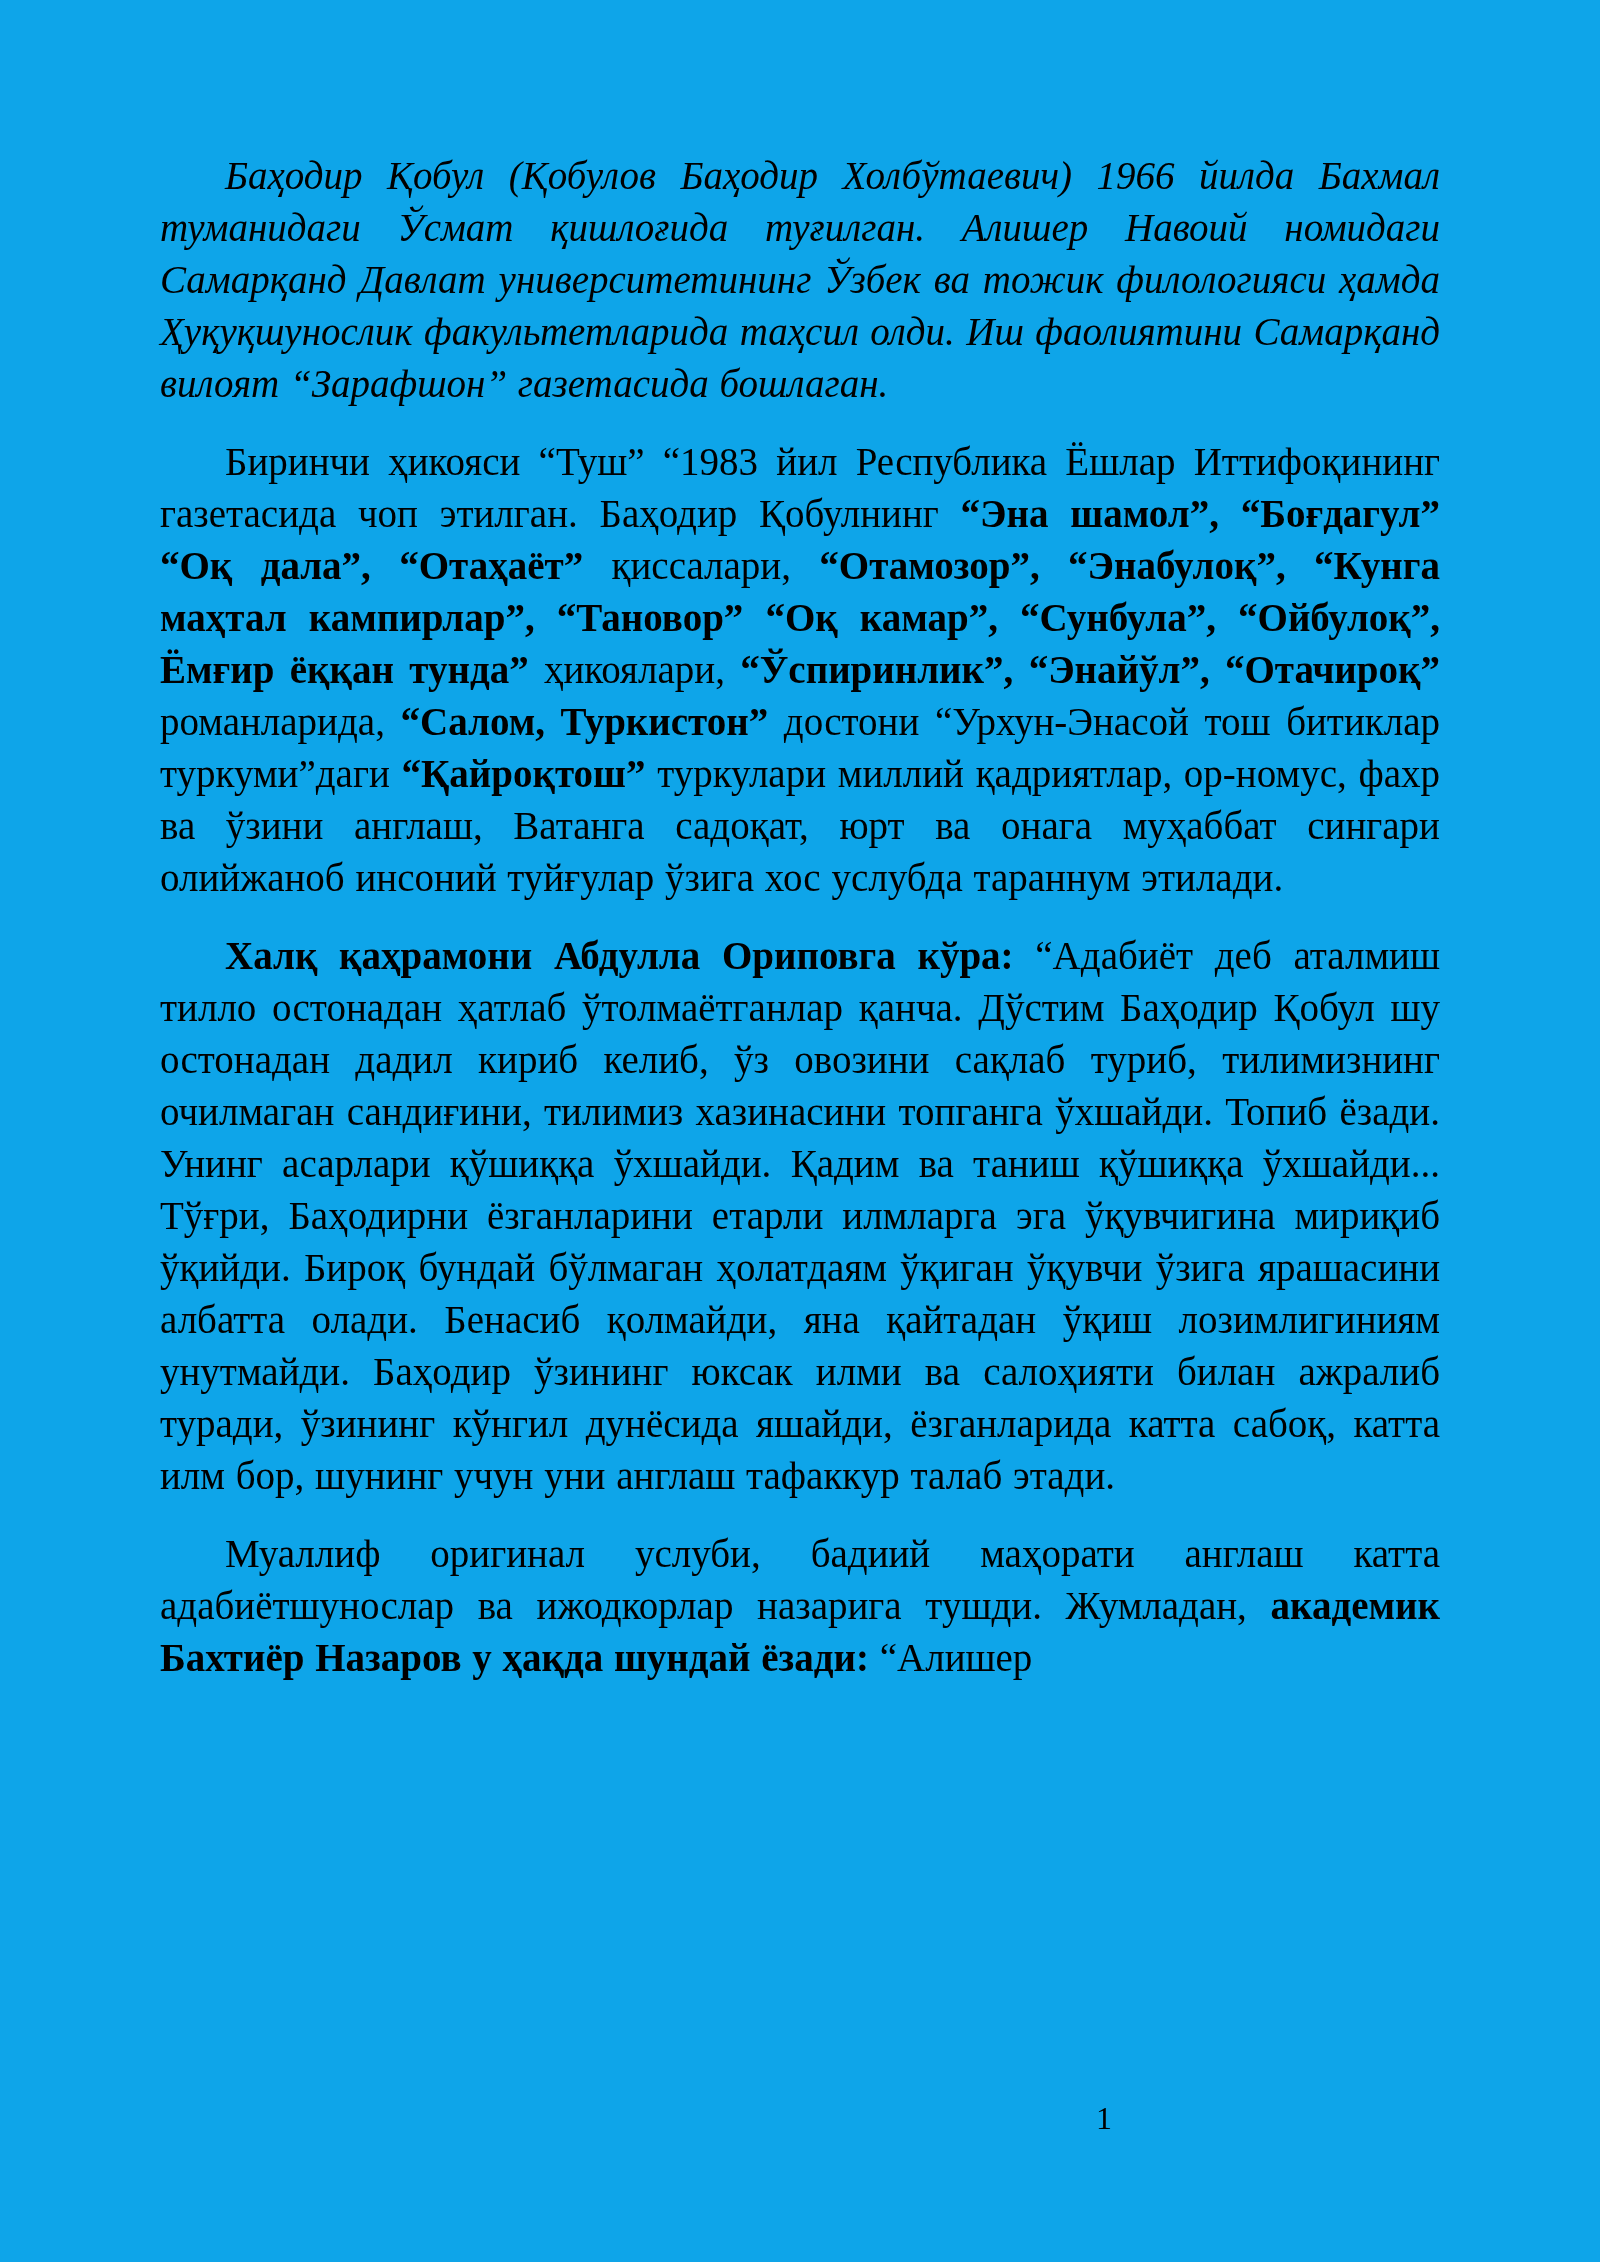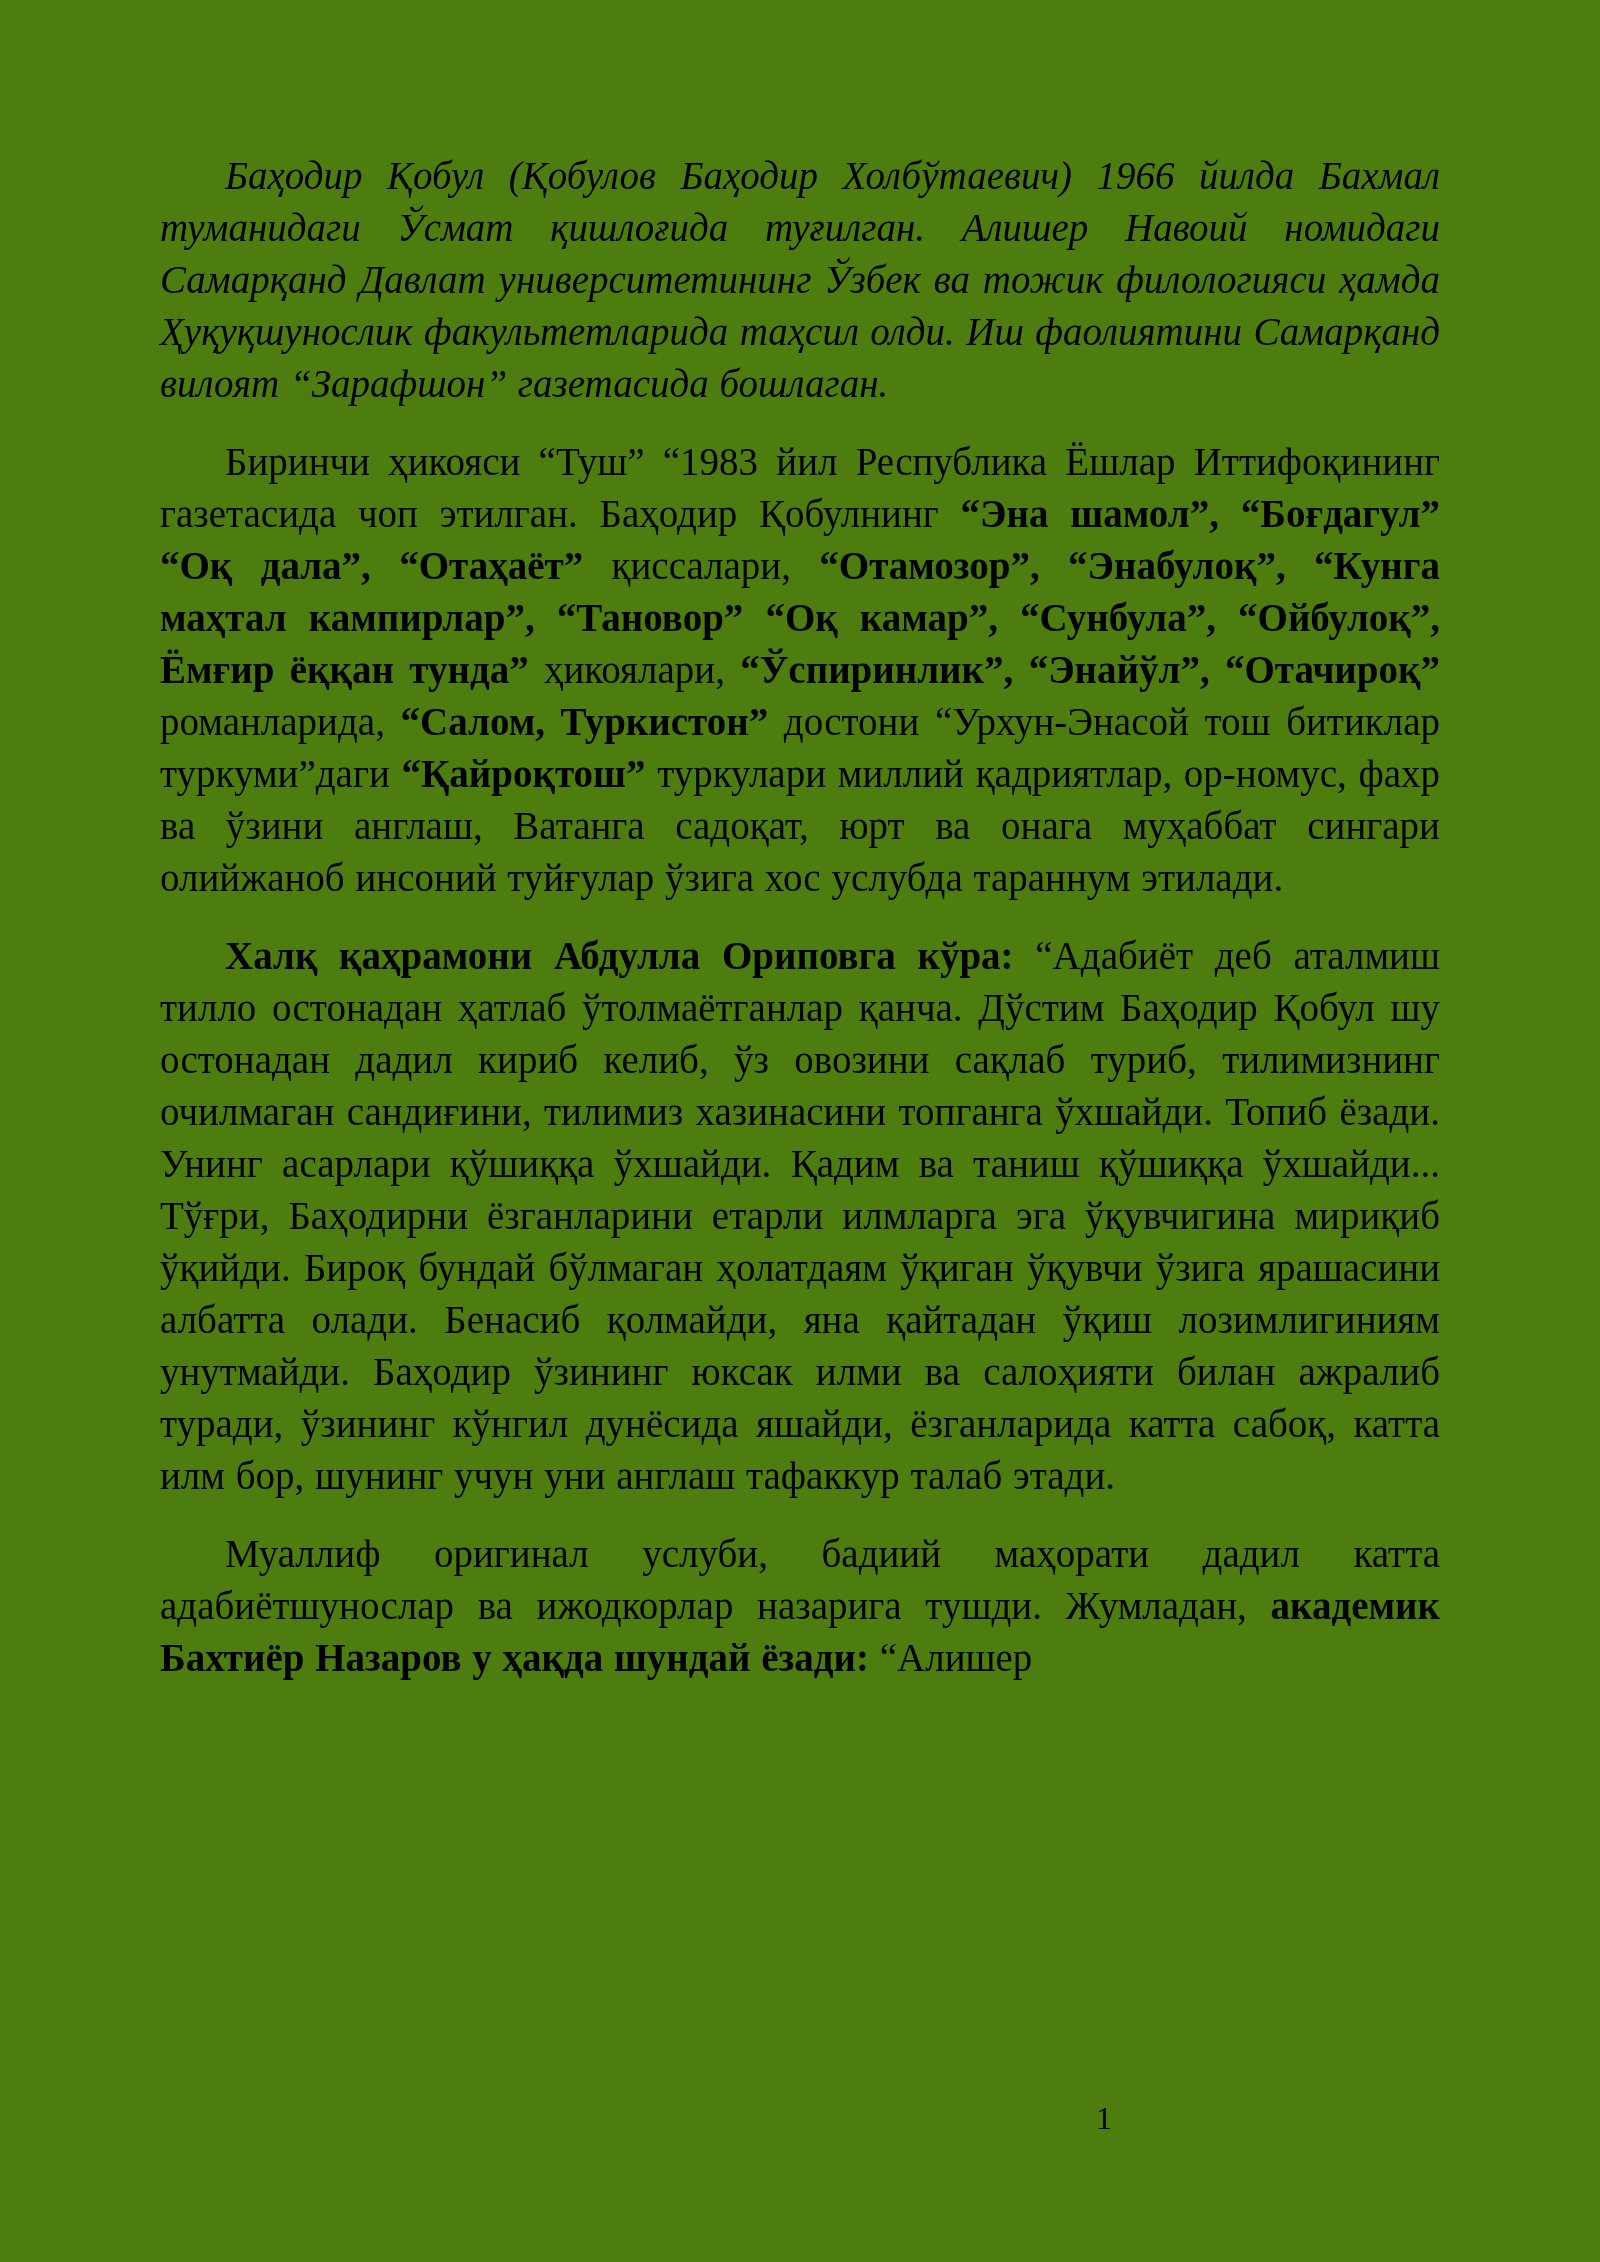--- a/index.html
+++ b/index.html
@@ -5,21 +5,21 @@
   html, body {
     margin: 0;
     padding: 0;
     background: #ffffff;
   }
   .page {
     position: relative;
     width: 1600px;
     height: 2262px;
     margin: 0 auto;
-    background: #4d7c0f;
+    background: #0ea5e9;
     box-sizing: border-box;
     padding: 150px 160px 0 160px;
     font-family: "Liberation Serif", "DejaVu Serif", serif;
     color: #000000;
     overflow: hidden;
   }
   .doc-body {
     width: 100%;
   }
   .para {
@@ -47,16 +47,16 @@
   }
 </style>
 </head>
 <body>
 
 <div class="page">
   <div class="doc-body" id="doc-body">
       <p class="para italic"><span>Баҳодир Қобул (Қобулов Баҳодир Холбўтаевич) 1966 йилда Бахмал туманидаги Ўсмат қишлоғида туғилган. Алишер Навоий номидаги Самарқанд Давлат университетининг Ўзбек ва тожик филологияси ҳамда Ҳуқуқшунослик  факультетларида таҳсил олди. Иш фаолиятини Самарқанд вилоят “Зарафшон” газетасида бошлаган.</span></p>
       <p class="para"><span>Биринчи ҳикояси “Туш” “1983 йил Республика Ёшлар Иттифоқининг газетасида чоп этилган. Баҳодир Қобулнинг </span><span class="bold">“Эна шамол”, “Боғдагул” “Оқ дала”, “Отаҳаёт”</span><span> қиссалари, </span><span class="bold">“Отамозор”, “Энабулоқ”, “Кунга маҳтал кампирлар”, “Тановор” “Оқ камар”, “Сунбула”, “Ойбулоқ”, Ёмғир ёққан тунда”</span><span> ҳикоялари, </span><span class="bold">“Ўспиринлик”, “Энайўл”, “Отачироқ”</span><span> романларида, </span><span class="bold">“Салом, Туркистон”</span><span> достони “Урхун-Энасой тош битиклар туркуми”даги </span><span class="bold">“Қайроқтош”</span><span> туркулари миллий қадриятлар, ор-номус, фахр ва ўзини англаш, Ватанга садоқат, юрт ва онага муҳаббат сингари олийжаноб инсоний туйғулар ўзига хос услубда тараннум этилади.</span></p>
       <p class="para"><span class="bold">Халқ қаҳрамони Абдулла Ориповга кўра: </span><span>“Адабиёт деб аталмиш тилло остонадан ҳатлаб ўтолмаётганлар қанча. Дўстим Баҳодир Қобул шу остонадан дадил кириб келиб, ўз овозини сақлаб туриб, тилимизнинг очилмаган сандиғини, тилимиз хазинасини топганга ўхшайди. Топиб ёзади. Унинг асарлари  қўшиққа ўхшайди. Қадим ва таниш қўшиққа ўхшайди... Тўғри, Баҳодирни ёзганларини етарли илмларга эга ўқувчигина мириқиб ўқийди. Бироқ бундай бўлмаган ҳолатдаям ўқиган ўқувчи ўзига ярашасини албатта олади. Бенасиб қолмайди, яна қайтадан ўқиш лозимлигиниям унутмайди. Баҳодир ўзининг юксак илми ва салоҳияти билан ажралиб туради, ўзининг кўнгил дунёсида яшайди, ёзганларида катта сабоқ, катта илм бор, шунинг учун уни англаш тафаккур талаб этади.</span></p>
-      <p class="para"><span>Муаллиф оригинал услуби, бадиий маҳорати дадил катта адабиётшунослар ва ижодкорлар назарига тушди. Жумладан, </span><span class="bold">академик Бахтиёр Назаров у ҳақда шундай ёзади: </span><span>“Алишер</span></p>
+      <p class="para"><span>Муаллиф оригинал услуби, бадиий маҳорати англаш катта адабиётшунослар ва ижодкорлар назарига тушди. Жумладан, </span><span class="bold">академик Бахтиёр Назаров у ҳақда шундай ёзади: </span><span>“Алишер</span></p>
     </div>
   <div class="page-number">1</div>
 </div>
 
 </body></html>

